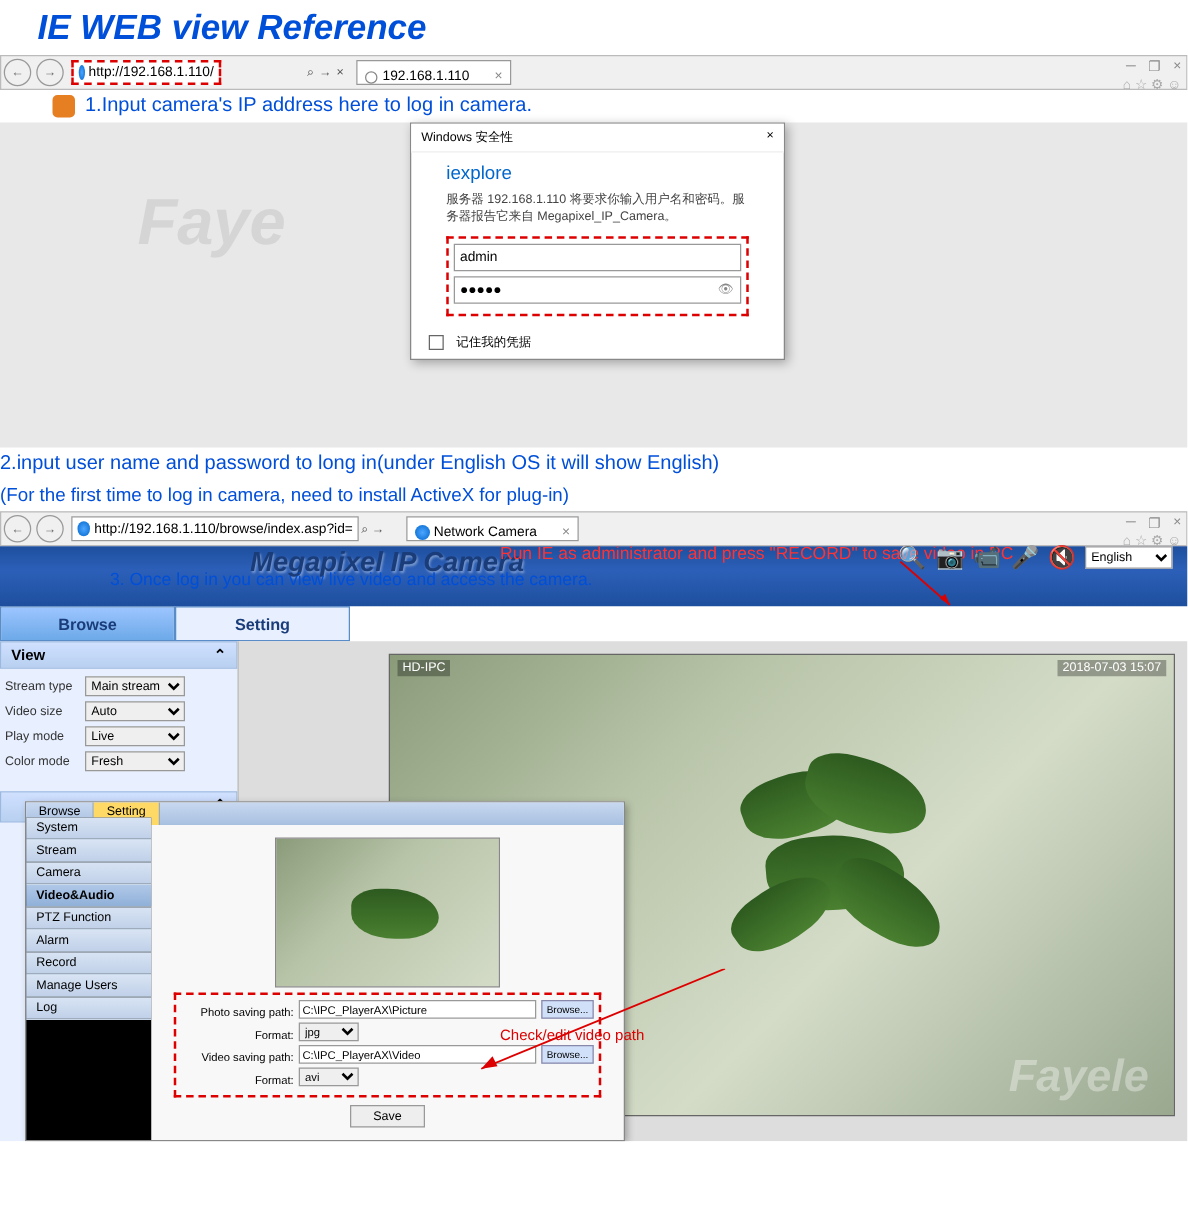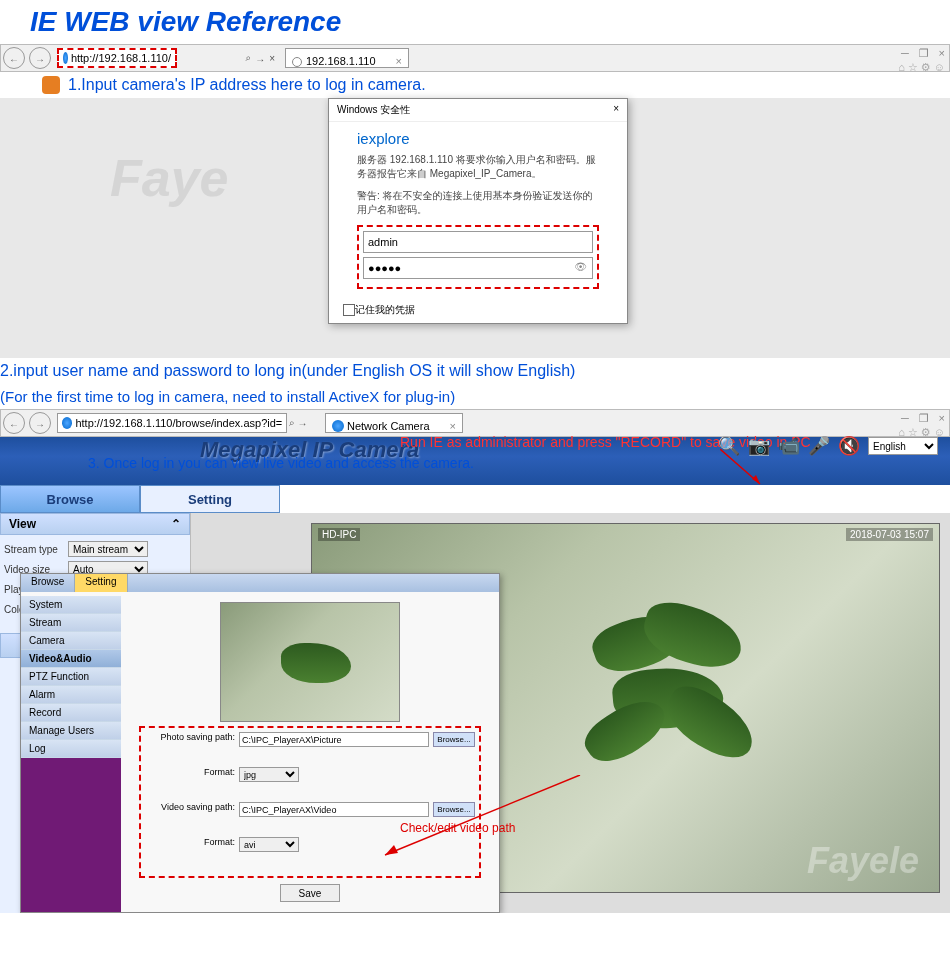--- a/index.html
+++ b/index.html
@@ -21,21 +21,21 @@
 .watermark{position:absolute;left:110px;top:50px;font-size:52px;font-weight:bold;font-style:italic;color:#d5d5d5}
 .authbox{position:absolute;left:328px;top:0;width:300px;background:#fff;border:1px solid #888;font-size:11px;box-shadow:2px 2px 8px rgba(0,0,0,.3)}
 .auth-title{display:flex;justify-content:space-between;padding:4px 8px;background:#fff;border-bottom:1px solid #eee;font-size:10px}
 .auth-body{padding:8px 28px}
 .auth-body .app{font-size:15px;color:#0066cc;margin-bottom:6px}
 .auth-body p{font-size:10px;color:#444;line-height:1.4;margin-bottom:8px}
 .auth-inputs{border:2px dashed #d00;padding:4px}
 .auth-inputs input{width:100%;height:22px;border:1px solid #999;padding:0 4px;font-size:11px;margin-bottom:4px}
 .pw-wrap{position:relative}
 .eye{position:absolute;right:6px;top:4px;font-size:10px;color:#888}
-.remember{display:flex;align-items:center;gap:0;padding:6px 14px;font-size:10px}
+.remember{display:flex;align-items:center;gap:10px;padding:6px 14px;font-size:10px}
 .remember .cb{width:12px;height:12px;border:1px solid #666}
 .auth-btns{display:flex;gap:8px;padding:6px 14px 10px}
 .auth-btns button{flex:1;height:24px;border:1px solid #aaa;background:#eee;font-size:11px}
 .camera-area{position:relative}
 .cam-header{background:linear-gradient(#1e4f9e,#2c5fb8 40%,#1e4f9e);color:#fff;height:48px;position:relative}
 .cam-brand{position:absolute;left:200px;top:0;font-size:22px;font-weight:bold;font-style:italic;color:#1a3d7a;text-shadow:1px 1px 2px rgba(255,255,255,.4)}
 .cam-redtxt{position:absolute;left:400px;top:-3px;color:#ff3333;font-size:14px}
 .cam-annot3{position:absolute;left:88px;top:18px;color:#004fd9;font-size:14px}
 .cam-tabs{display:flex;height:28px}
 .cam-tab{width:140px;background:linear-gradient(#9cc5ff,#6da9e8);border:1px solid #5a8cc8;display:flex;align-items:center;justify-content:center;font-size:13px;font-weight:bold;color:#1a3d7a}
@@ -53,33 +53,33 @@
 .timestamp{position:absolute;right:6px;top:4px;color:#fff;font-size:10px;background:rgba(0,0,0,.3);padding:1px 4px}
 .plant{position:absolute;left:40%;top:20%;width:200px;height:200px}
 .leaf{position:absolute;background:linear-gradient(#2d5a1f,#4a8030);border-radius:40% 70% 50% 60%}
 .toolbar{position:absolute;right:12px;top:-3px;display:flex;gap:6px;align-items:center}
 .tool-ico{width:24px;height:24px;color:#1e5fc8;font-size:18px;display:flex;align-items:center;justify-content:center}
 .lang-sel{width:70px;height:18px;font-size:10px;border:1px solid #999;background:#fff}
 .popup{position:absolute;left:20px;bottom:0;width:480px;background:#f8f8f8;border:1px solid #888;box-shadow:2px 2px 6px rgba(0,0,0,.3)}
 .pop-tabs{display:flex;background:linear-gradient(#c8d8f0,#a8c0e0);height:18px;font-size:10px}
 .pop-tab{padding:2px 10px;border-right:1px solid #9ab;cursor:pointer}
 .pop-tab.active{background:#ffd966}
-.pop-side{position:absolute;left:0;top:22px;width:100px;bottom:0;background:#701a75}
+.pop-side{position:absolute;left:0;top:12px;width:100px;bottom:0;background:#000000}
 .pop-side div{padding:3px 8px;font-size:10px;border-bottom:1px solid #c8d8e8;background:linear-gradient(#d8e4f4,#c0d0e8)}
 .pop-side div.sel{background:linear-gradient(#b0c8e8,#90b0d8);font-weight:bold}
 .pop-main{margin-left:100px;padding:6px 18px}
 .pop-subtabs{display:flex;font-size:9px;border-bottom:1px solid #bbb;margin-bottom:4px}
 .pop-subtabs span{padding:3px 8px;color:#444}
 .pop-subtabs span.sel{background:#d0e0f8;font-weight:bold}
 .pop-thumb{width:180px;height:120px;border:1px solid #888;background:linear-gradient(135deg,#8a9b7a,#b8c4a8 40%,#d4dcc8);margin:4px auto}
 .pop-paths{border:2px dashed #d00;padding:4px;margin-top:4px}
-.path-row{display:flex;align-items:flex-start;font-size:9px;margin-bottom:20px;gap:4px}
+.path-row{display:flex;align-items:flex-end;font-size:9px;margin-bottom:3px;gap:4px}
 .path-row label{width:90px;text-align:right}
 .path-row input{flex:1;height:15px;font-size:9px;border:1px solid #999;padding:0 2px}
-.path-row select{width:60px;height:15px;font-size:9px;border:1px solid #999}
+.path-row select{width:48px;height:15px;font-size:9px;border:1px solid #999}
 .path-row button{width:42px;height:15px;font-size:8px;border:1px solid #88a;background:#d0e0f8}
 .save-btn{display:block;margin:6px auto 4px;width:60px;height:18px;font-size:10px;border:1px solid #999;background:#eee}
 .red-annot{color:#d00;font-size:12px}
 .arrow-svg{position:absolute;pointer-events:none}
 .fayele2{position:absolute;right:20px;bottom:10px;font-size:36px;font-weight:bold;font-style:italic;color:rgba(255,255,255,.35)}
 </style>
 </head>
 <body>
 
 <div class="title">IE WEB view Reference</div>
@@ -113,21 +113,20 @@
 <div class="gray-zone">
   <div class="watermark">Faye</div>
   <div class="authbox">
     <div class="auth-title">
         <span>Windows 安全性</span>
         <span>×</span>
       </div>
     <div class="auth-body">
       <div class="app">iexplore</div>
       <p>服务器 192.168.1.110 将要求你输入用户名和密码。服务器报告它来自 Megapixel_IP_Camera。</p>
-      <p>警告: 将在不安全的连接上使用基本身份验证发送你的用户名和密码。</p>
       <div class="auth-inputs">
         <input value="admin" style="">
         <div class="pw-wrap"><input value="●●●●●" style=""><span class="eye">👁</span></div>
       </div>
     </div>
     <div class="remember">
         <span class="cb"></span>
         <span>记住我的凭据</span>
       </div>
   </div>

